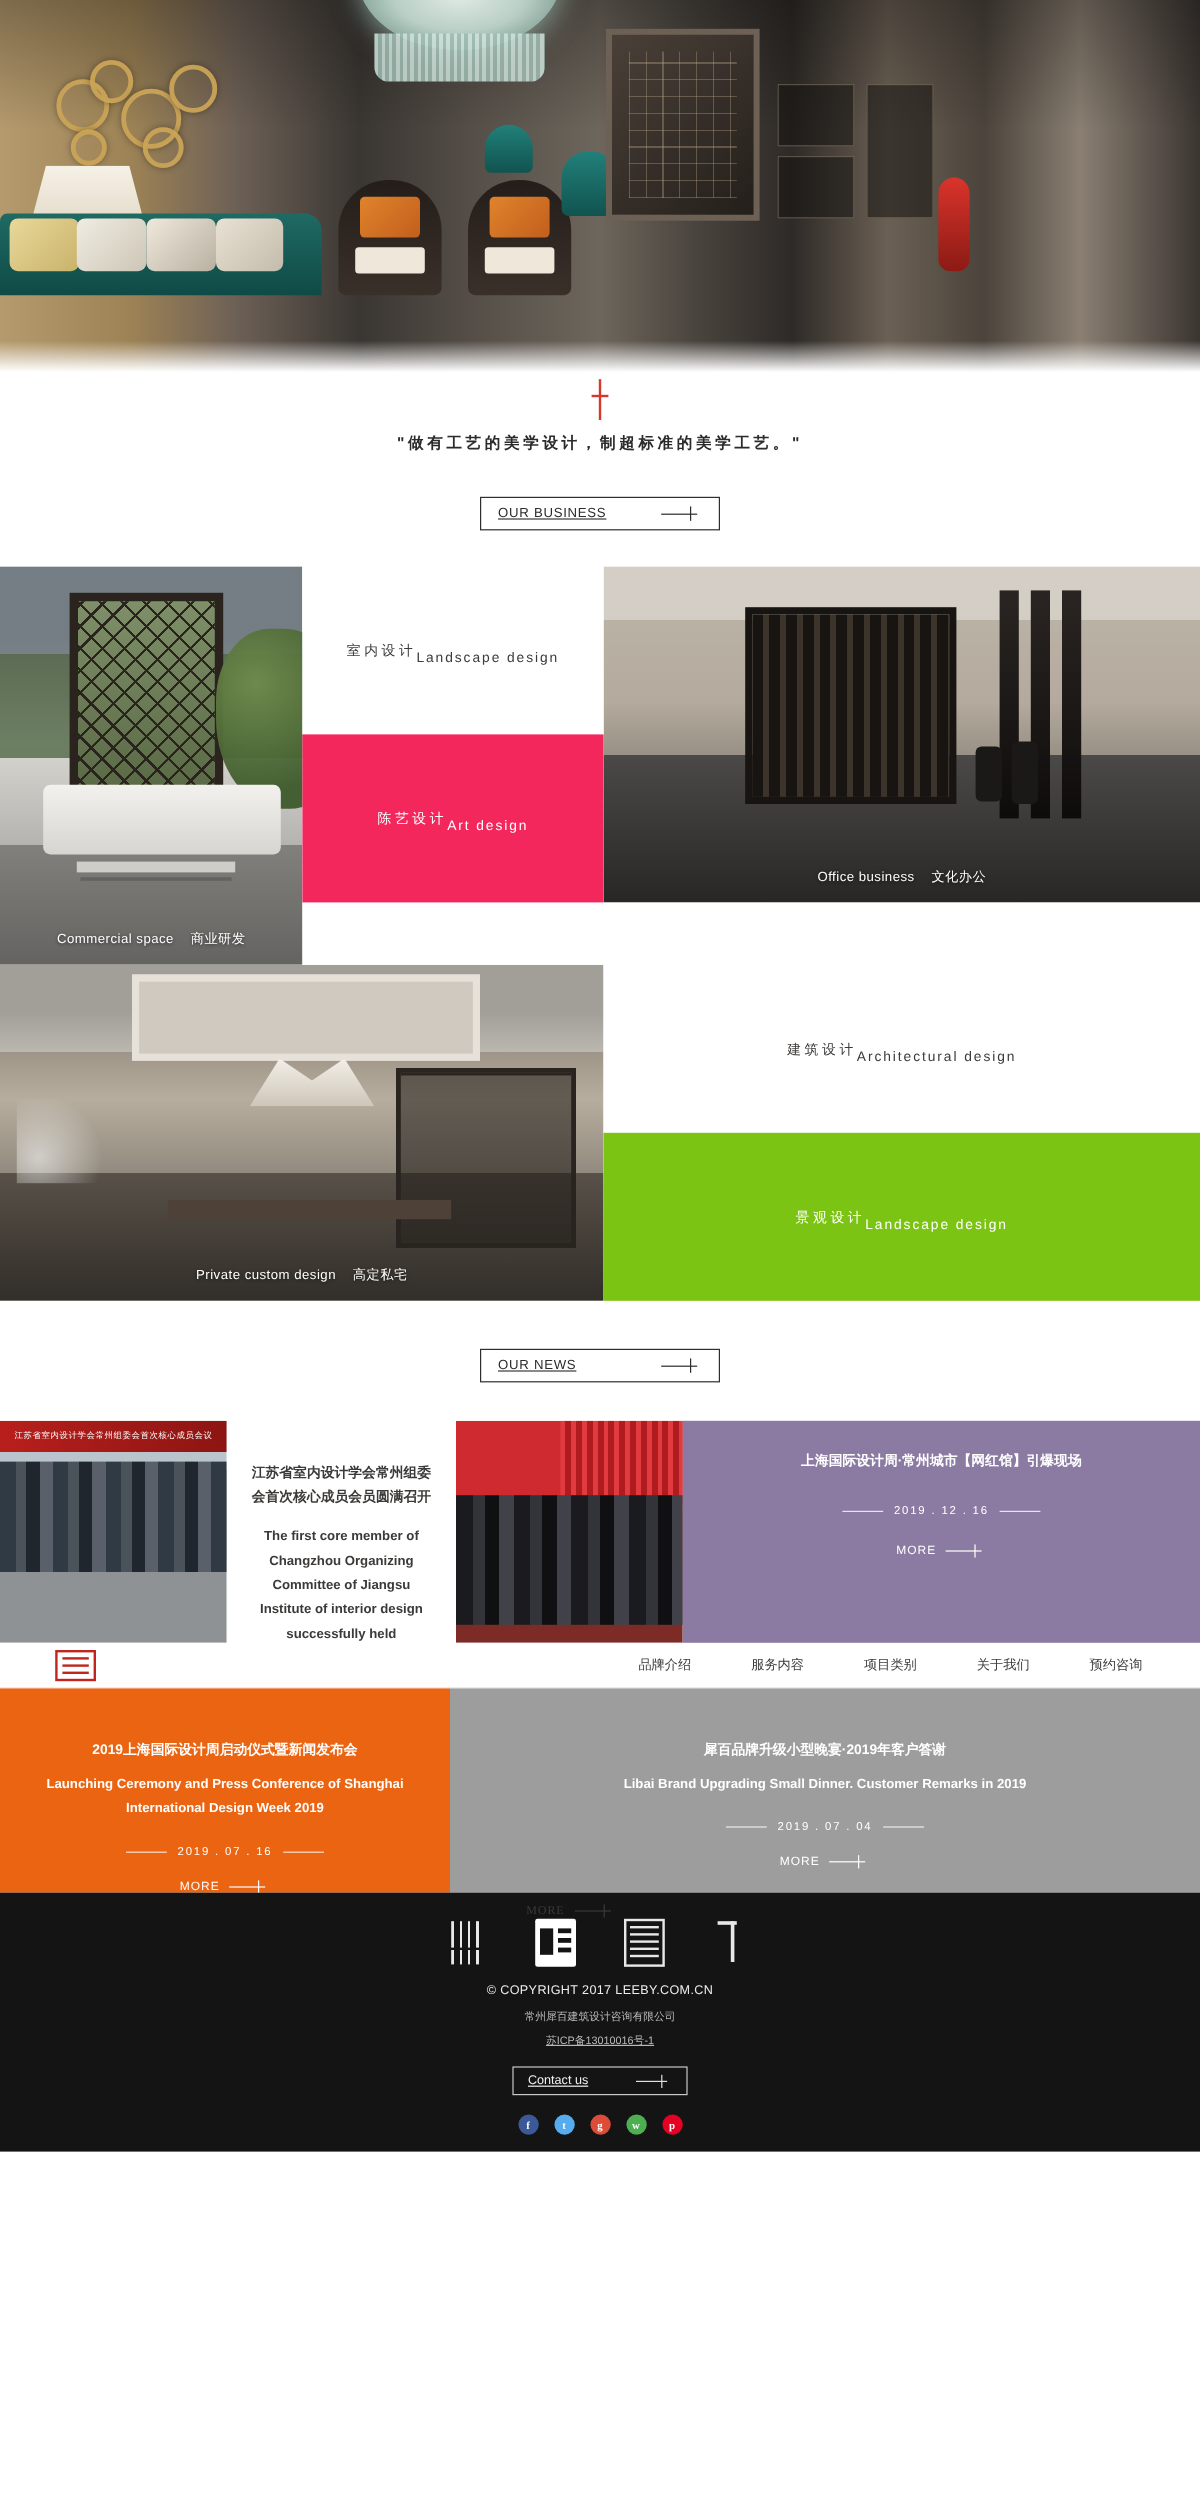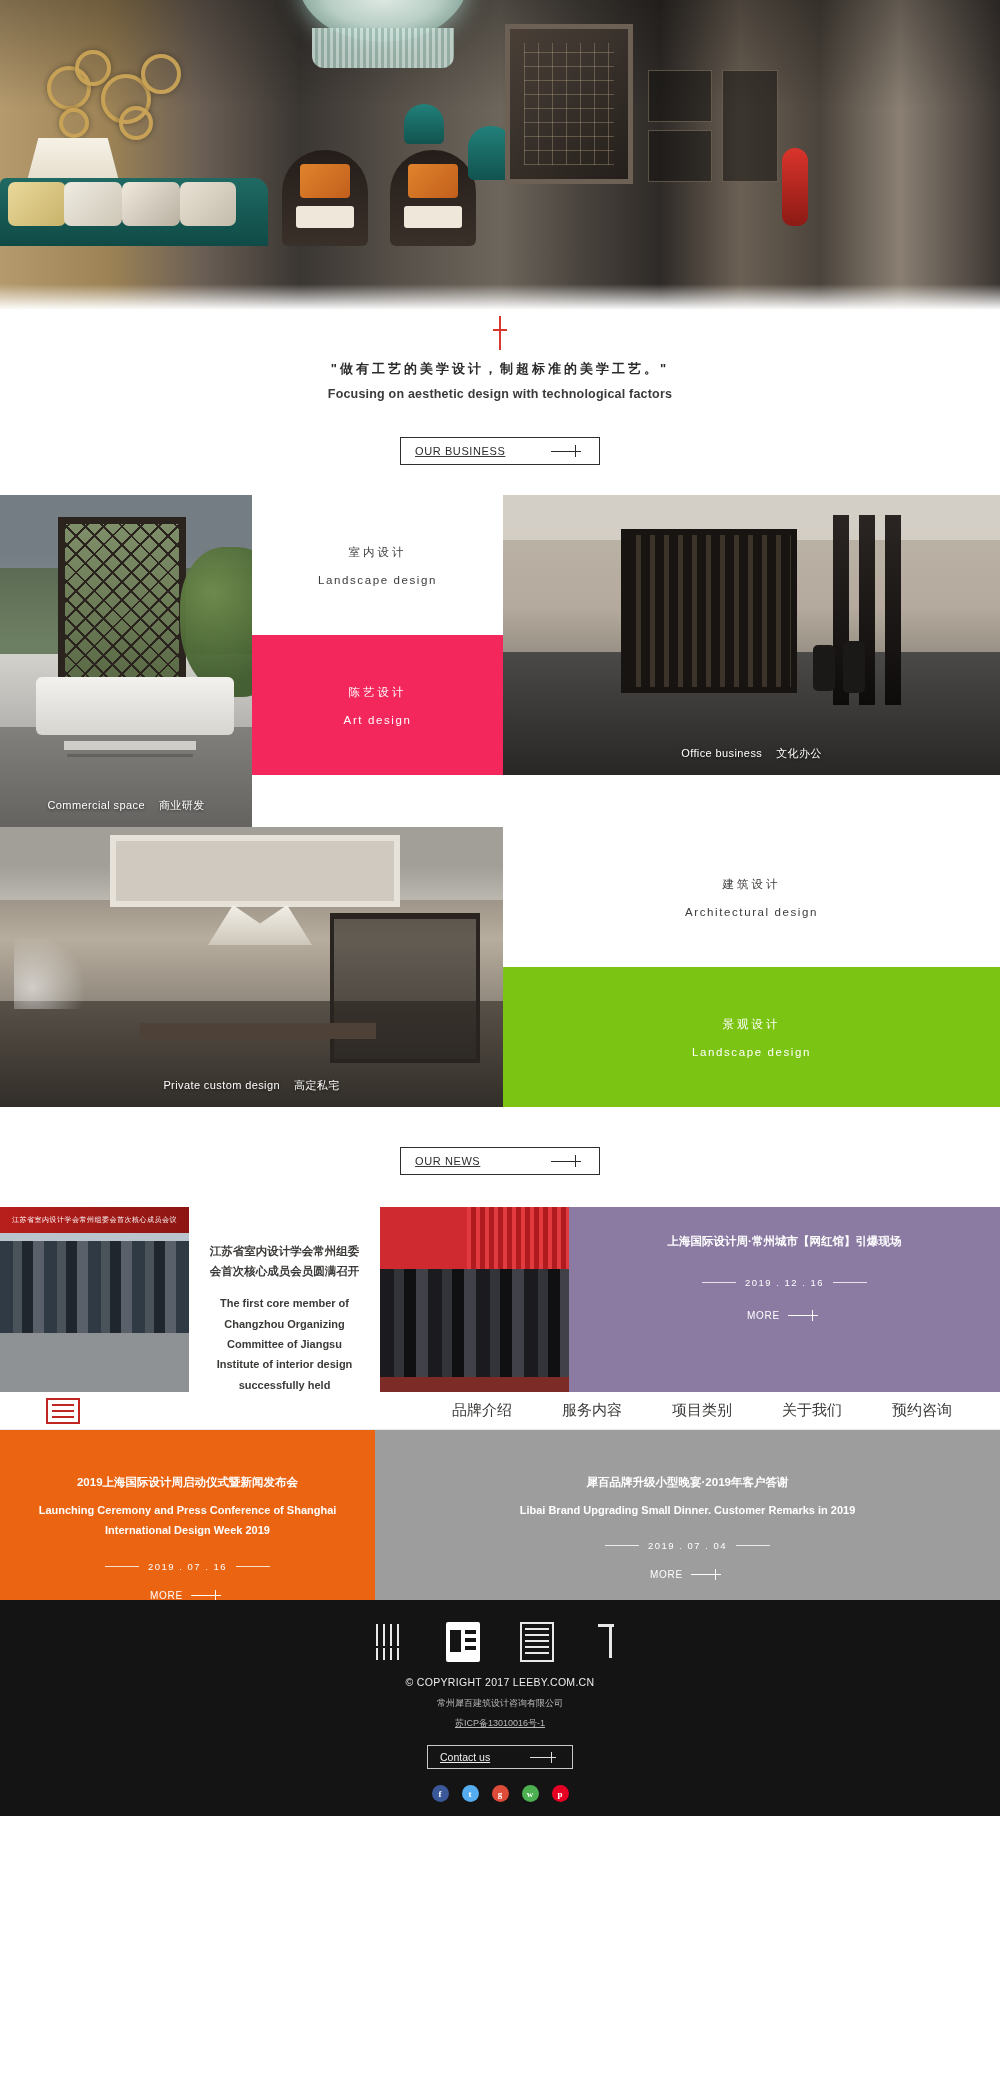--- a/index.html
+++ b/index.html
@@ -85,21 +85,21 @@
   .plus-ico:after  { content:""; position:absolute; left:24px; top:0; width:1px; height:12px; background:#2b2b2b; }
 
   
   .biz { margin-top:30px; width:1000px; }
   .biz-row { display:flex; width:1000px; }
   .cell { position:relative; overflow:hidden; }
   .cap { position:absolute; left:0; right:0; bottom:14px; text-align:center;
     color:#fff; font-size:11px; letter-spacing:.4px;
     text-shadow:0 1px 3px rgba(0,0,0,.6); }
   .cap .cn { margin-left:14px; }
-  .txt-cell { display:flex; flex-direction:column; align-items:center; justify-content:center; }
+  .txt-cell { display:flex; flex-direction:row; align-items:center; justify-content:center; }
   .txt-cell .cn { font-size:11.5px; letter-spacing:3px; }
   .txt-cell .en { font-size:11.5px; letter-spacing:1.6px; margin-top:14px; }
   .light { background:#fff; color:#3d3a38; }
   .pink  { color:#fff; }
   .green { color:#fff; }
 
   
   .ph-garden { position:absolute; inset:0;
     background:
       linear-gradient(180deg,rgba(0,0,0,.18) 0 18%,rgba(0,0,0,0) 45%,rgba(0,0,0,.35) 100%),
@@ -185,21 +185,21 @@
     background:repeating-linear-gradient(90deg,#e23b3f 0 4px,#b01b20 4px 9px); }
 
   
   .nav { width:1000px; height:38px; background:#fff; display:flex; align-items:center;
     border-bottom:1px solid #e9e9e9; }
   .logo { width:34px; height:26px; margin-left:46px;
     border:2px solid #c0261f; position:relative; }
   .logo:before { content:""; position:absolute; left:4px; top:4px; right:4px; height:2px;
     background:#c0261f; box-shadow:0 6px 0 #c0261f, 0 12px 0 #c0261f; }
   .nav-items { margin-left:auto; display:flex; gap:50px; padding-right:48px; }
-  .nav-items span { font-size:15px; color:#3d3b39; }
+  .nav-items span { font-size:11px; color:#3d3b39; }
 
   
   .footer { width:1000px; background:#141414; color:#dcdcdc; text-align:center;
     padding:22px 0 14px; }
   .f-icons { display:flex; justify-content:center; gap:40px; margin-bottom:14px; }
   .f-ico { width:34px; height:40px; position:relative; }
   .fi-a:before{ content:""; position:absolute; left:4px; top:2px; width:26px; height:22px;
     background:repeating-linear-gradient(90deg,#e8e8e8 0 2px,transparent 2px 7px); }
   .fi-a:after { content:""; position:absolute; left:4px; top:26px; width:26px; height:12px;
     background:repeating-linear-gradient(90deg,#e8e8e8 0 2px,transparent 2px 7px); }
@@ -270,21 +270,20 @@
     <div class="niche" style="left:648px;top:130px;width:64px;height:52px"></div>
     <div class="niche" style="left:722px;top:70px;width:56px;height:112px"></div>
     <div class="vase-red"></div>
     <div class="hero-fade"></div>
   </div>
 </div>
 
 <div class="tagline-wrap">
   <div class="plus-mark"></div>
   <div class="tag-cn">"做有工艺的美学设计，制超标准的美学工艺。"</div>
-  <div class="tag-en">Focusing on aesthetic design with technological factors</div>
 </div>
 
 <div class="sec-btn">
   <span class="lbl">OUR BUSINESS</span>
   <span class="plus-ico"></span>
 </div>
 
 <div class="biz">
 
   <div class="biz-row">

